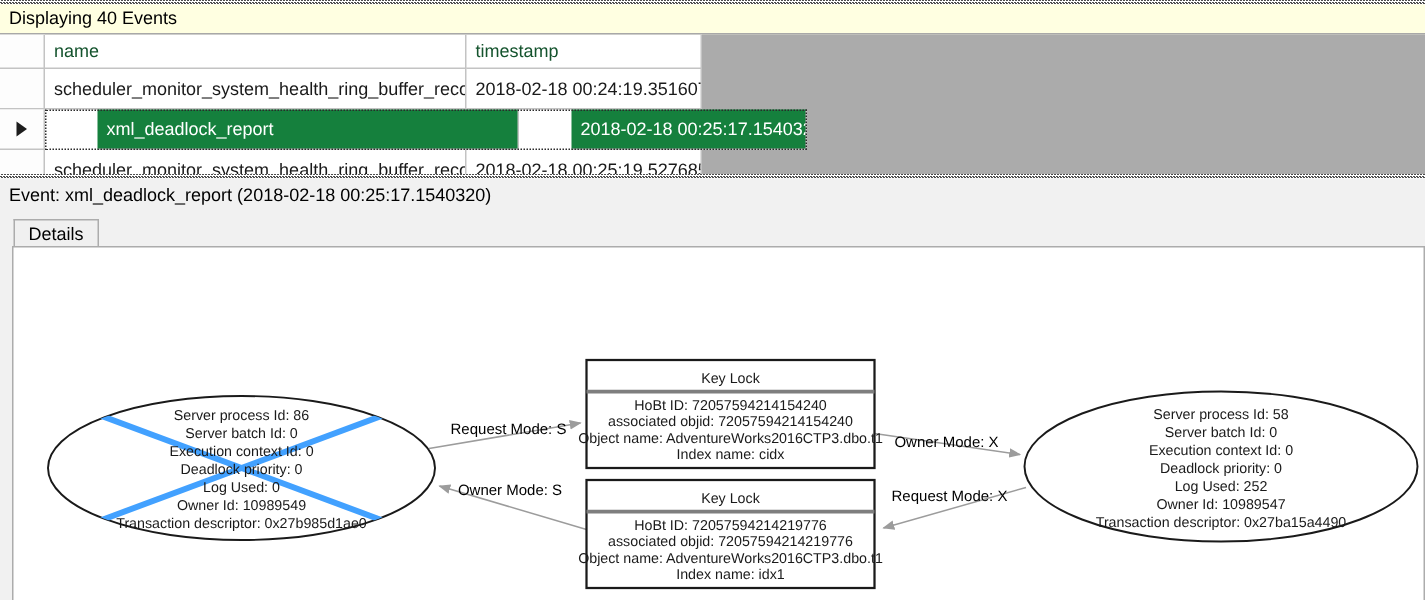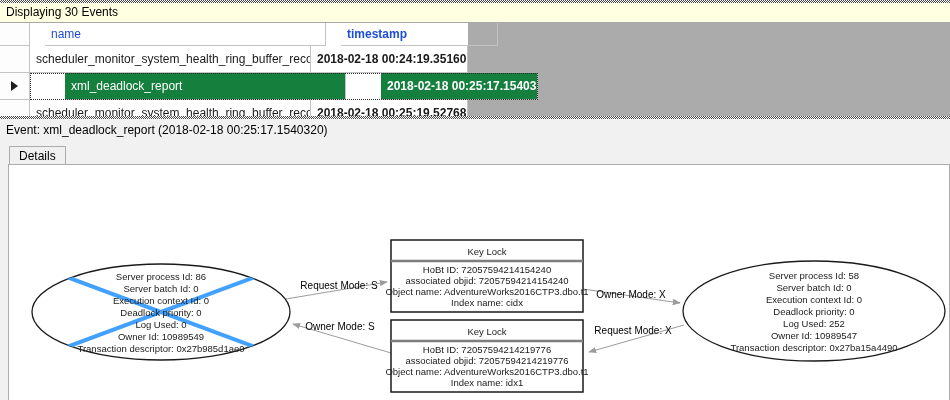--- a/index.html
+++ b/index.html
@@ -29,23 +29,23 @@
     width: 30px; flex: 0 0 30px; background: #fdfdfd;
     border-right: 1px solid #c3c3c3; border-bottom: 1px solid #c3c3c3;
     display: flex; align-items: center; justify-content: center;
   }
   .cell {
     border-right: 1px solid #c3c3c3; border-bottom: 1px solid #c3c3c3;
     padding: 0 0 0 6px; display: flex; align-items: center;
     white-space: nowrap; overflow: hidden;
   }
   .col-name { width: 281px; flex: 0 0 281px; }
-  .col-ts { width: 157px; flex: 0 0 157px; font-weight: bold; }
+  .col-ts { width: 157px; flex: 0 0 157px; }
   .hdr-row { height: 23px; }
-  .hdr-row .cell { color: #1d4ed8; margin-left: 15px; }
+  .hdr-row .cell { color: #14532d; }
   .data-row { height: 27px; }
   .row-cells { display: flex; }
   .grid-row.selected .cell { background: #15803d; color: #ffffff; margin-left: 35px; }
   .grid-row.selected .row-cells { outline: 1px dotted #2b2b2b; outline-offset: -1px; }
   .sel-arrow {
     width: 0; height: 0;
     border-left: 7px solid #1d1d1d;
     border-top: 5px solid transparent;
     border-bottom: 5px solid transparent;
   }
@@ -76,21 +76,21 @@
   .node-text { font-size: 9.5px; fill: #1a1a1a; text-anchor: middle; }
   .edge-label { font-size: 10px; fill: #000; text-anchor: middle; }
   .box-title { font-size: 9.5px; fill: #1a1a1a; text-anchor: middle; }
 </style>
 </head>
 <body>
 
 <div class="hatch"></div>
 
 <div class="info-bar">
-  <span>Displaying 30 Events</span>
+  <span>Displaying 40 Events</span>
 </div>
 
 <div class="grid">
   <div class="grid-row hdr-row">
     <div class="rh"></div>
     <div class="row-cells">
       <div class="cell col-name">name</div>
       <div class="cell col-ts">timestamp</div>
     </div>
   </div>

